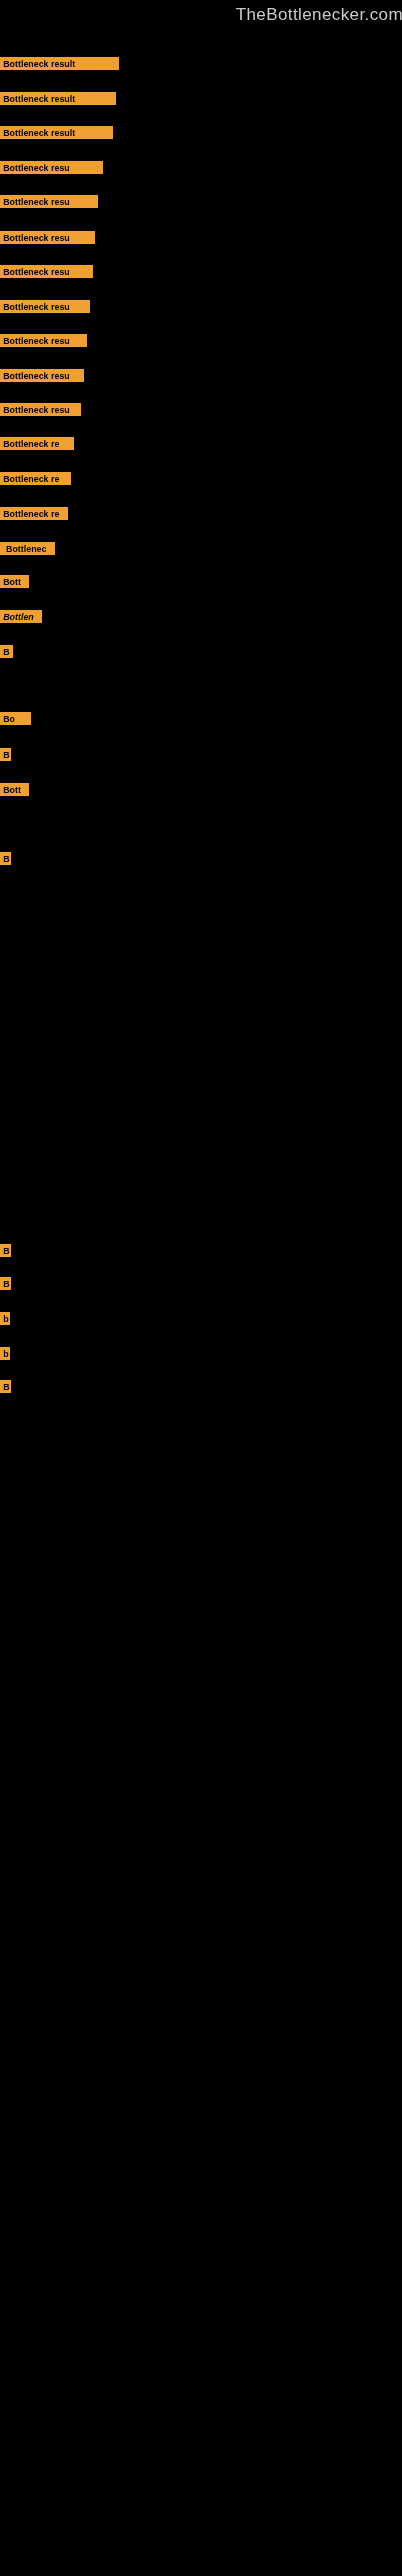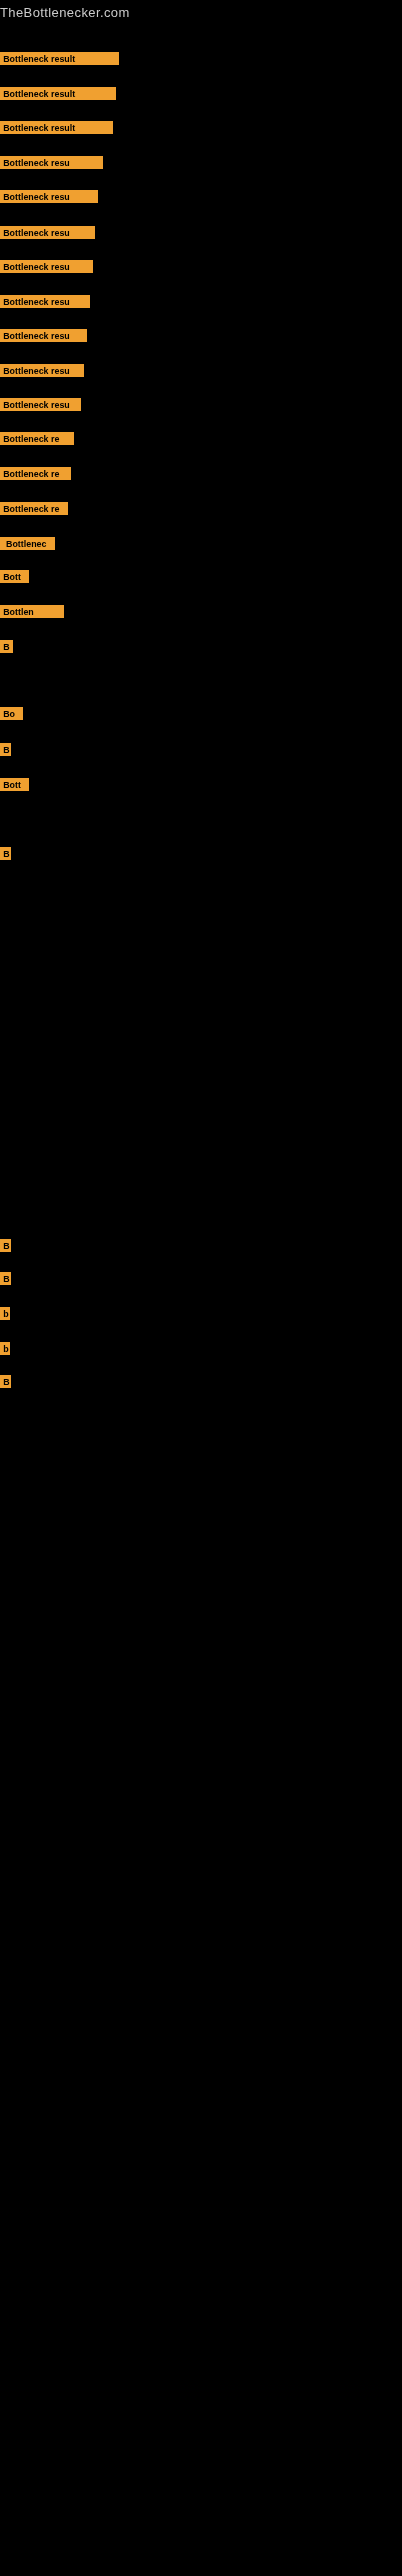--- a/index.html
+++ b/index.html
@@ -4,23 +4,23 @@
   <style>
     * { margin: 0; padding: 0; box-sizing: border-box; }
     body {
       background: #000;
       width: 403px;
       min-height: 2576px;
       font-family: Arial, sans-serif;
       position: relative;
     }
     .site-title {
-      text-align: left;
+      text-align: right;
       color: #ccc;
-      font-size: 13px;
+      font-size: 17px;
       padding: 4.8px 0 3.2px 0;
       letter-spacing: 0.4px;
     }
     .bar-row {
       display: flex;
       align-items: flex-start;
       margin-bottom: 12px;
       position: absolute;
       left: 0;
     }
@@ -83,27 +83,27 @@
     <div class="bar-row" style="top: 479px;">
       <span class="bar-label" style="width: 68px;">Bottleneck re</span>
     </div>
     <div class="bar-row" style="top: 514px;">
       <span class="bar-label" style="width: 55px; padding-left: 6px;">Bottlenec</span>
     </div>
     <div class="bar-row" style="top: 547px;">
       <span class="bar-label" style="width: 29px;">Bott</span>
     </div>
     <div class="bar-row" style="top: 582px;">
-      <span class="bar-label" style="width: 64px;">Bottlen</span>
+      <span class="bar-label" style="width: 42px; font-style: italic;">Bottlen</span>
     </div>
     <div class="bar-row" style="top: 617px;">
       <span class="bar-label" style="width: 13px;">B</span>
     </div>
     <div class="bar-row" style="top: 684px;">
-      <span class="bar-label" style="width: 23px;">Bo</span>
+      <span class="bar-label" style="width: 31px;">Bo</span>
     </div>
     <div class="bar-row" style="top: 720px;">
       <span class="bar-label" style="width: 11.3px;">B</span>
     </div>
     <div class="bar-row" style="top: 755px;">
       <span class="bar-label" style="width: 29px;">Bott</span>
     </div>
     <div class="bar-row" style="top: 824px;">
       <span class="bar-label" style="width: 11.3px;">B</span>
     </div>

